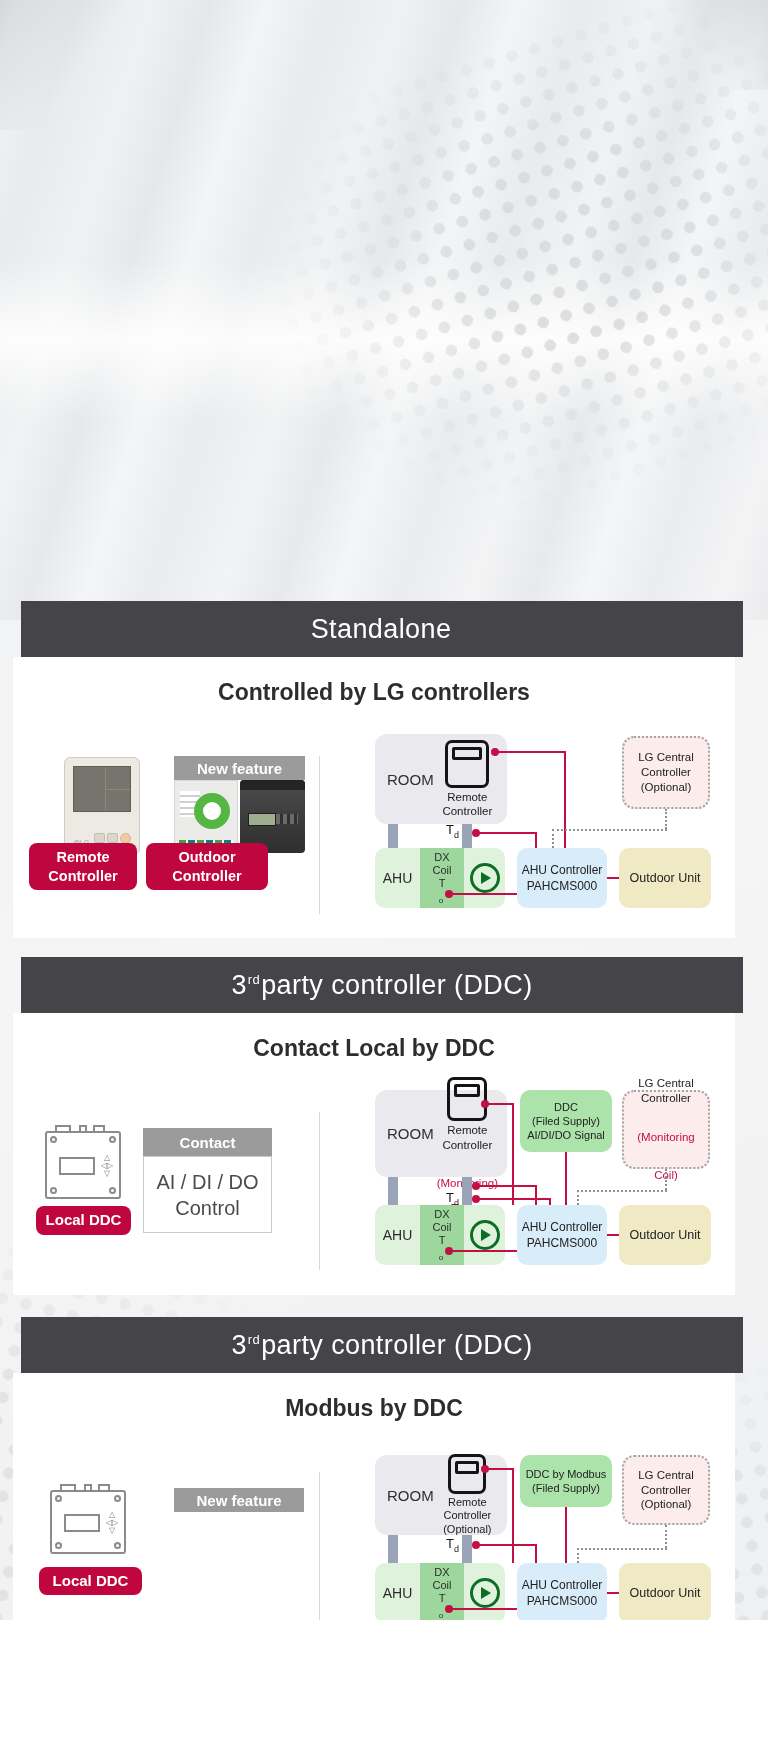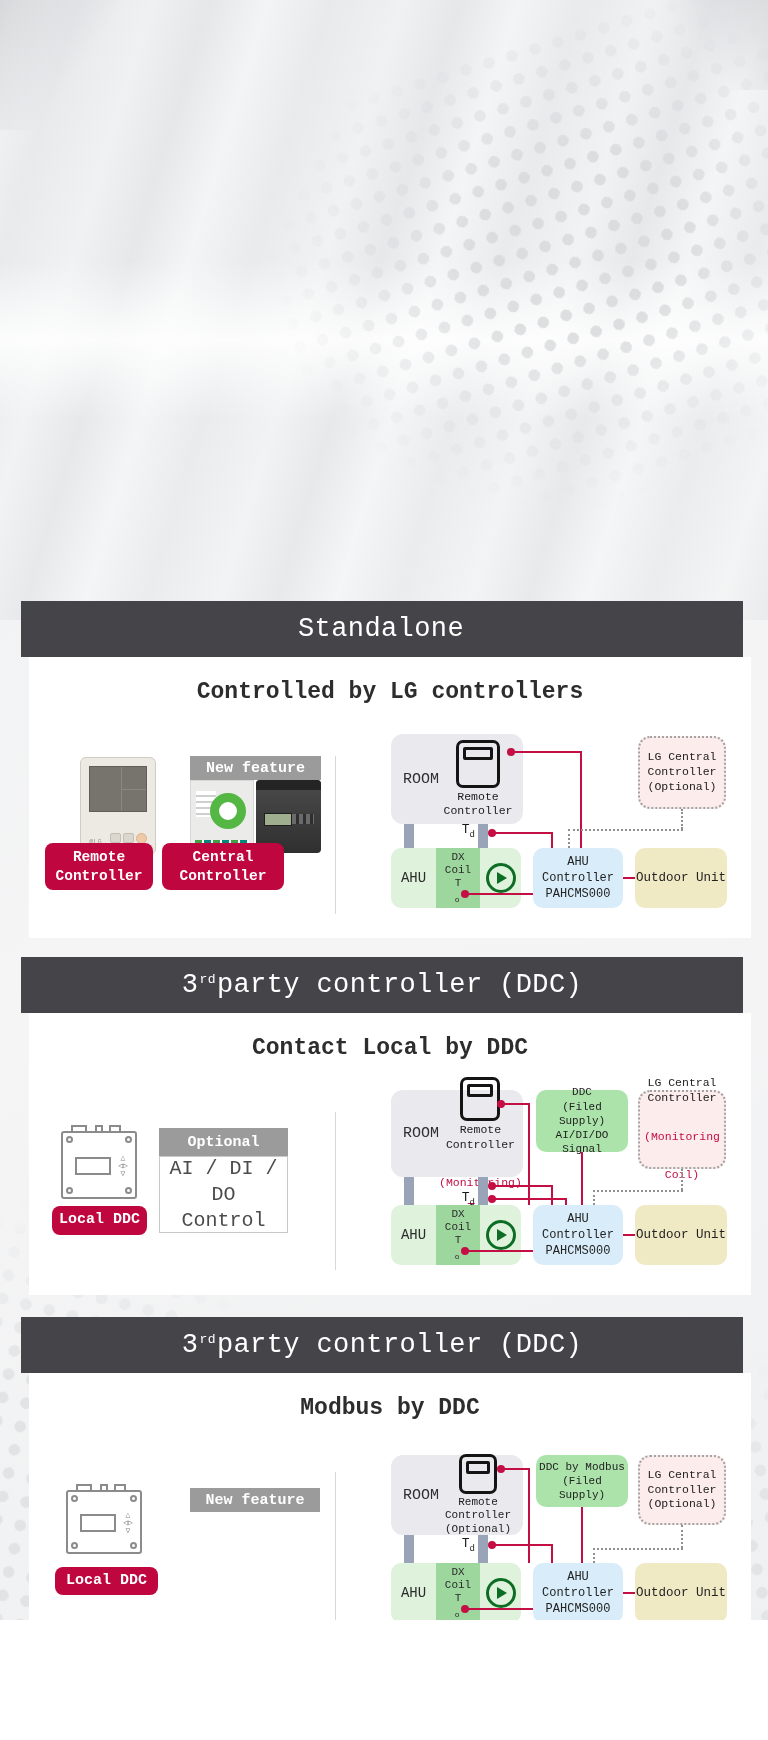--- a/index.html
+++ b/index.html
@@ -1,18 +1,18 @@
 <!DOCTYPE html>
 <html><head>
 <meta charset="utf-8">
 <style>
   html,body{margin:0;padding:0;}
   .stage{position:relative;width:768px;height:1620px;overflow:hidden;
     background:linear-gradient(160deg,#eef0f1,#f5f5f6 55%,#eff0f1);
-    font-family:Liberation Mono, monospace;}
+    font-family:Liberation Sans, sans-serif;}
   
   #streaks{position:absolute;left:-80px;top:-60px;width:1000px;height:680px;
     background:repeating-linear-gradient(107deg,rgba(255,255,255,0) 0px,rgba(203,206,210,.5) 55px,rgba(246,247,248,.95) 110px,rgba(210,213,217,.45) 170px,rgba(250,250,251,0) 240px);
     opacity:.55;}
   #sheen{position:absolute;left:0;top:260px;width:100%;height:160px;
     background:linear-gradient(180deg,rgba(255,255,255,0),rgba(255,255,255,.85) 50%,rgba(255,255,255,0));}
   #corner-tl{position:absolute;left:-60px;top:-80px;width:260px;height:210px;
     background:linear-gradient(125deg,#c7c9cc 10%,rgba(199,201,204,0) 60%);}
   #corner-tr{position:absolute;right:-60px;top:-70px;width:280px;height:160px;
     background:linear-gradient(235deg,#c9cbce 8%,rgba(201,203,206,0) 55%);}
@@ -23,21 +23,21 @@
   #dots-bl{left:-150px;top:1210px;width:420px;height:560px;transform:rotate(14deg);opacity:.6;
     -webkit-mask-image:radial-gradient(ellipse at 45% 50%,#000 30%,transparent 75%);
     mask-image:radial-gradient(ellipse at 45% 50%,#000 30%,transparent 75%);}
   #dots-br{right:-110px;top:1350px;width:330px;height:400px;transform:rotate(-12deg);opacity:.55;
     -webkit-mask-image:radial-gradient(ellipse at 50% 50%,#000 30%,transparent 75%);
     mask-image:radial-gradient(ellipse at 50% 50%,#000 30%,transparent 75%);}
   
   .panel-header{position:absolute;left:21px;width:722px;height:56px;background:#454549;color:#fff;
     display:flex;align-items:center;justify-content:center;font-size:27px;letter-spacing:.4px;}
   .panel-header sup{font-size:13px;line-height:1;margin:-11px 1px 0 1px;}
-  .panel-body{position:absolute;left:29px;width:722px;background:#fff;}
+  .panel-body{position:absolute;left:13px;width:722px;background:#fff;}
   .sec-title{position:absolute;left:0;width:100%;text-align:center;font-size:23px;font-weight:bold;color:#2d2d2d;}
   .vdiv{position:absolute;width:1px;background:#d8d8d8;}
   .banner{position:absolute;background:#9b9b9b;color:#fff;font-size:15px;font-weight:bold;
     display:flex;align-items:center;justify-content:center;}
   .featbody{position:absolute;background:#fff;border:1px solid #c9c9c9;box-sizing:border-box;
     display:flex;flex-direction:column;align-items:center;justify-content:center;text-align:center;
     font-size:20px;color:#4b4b4b;line-height:1.3;}
   .redbtn{position:absolute;background:#c0063e;color:#fff;font-weight:bold;border-radius:8px;
     display:flex;flex-direction:column;align-items:center;justify-content:center;font-size:14.5px;line-height:1.25;text-align:center;}
   
@@ -143,21 +143,21 @@
     <div class="darkdev" style="left:227px;top:123px;width:65px;height:73px">
       <div class="topstrip"></div>
       <div class="lcd"></div>
       <div class="keys"></div>
     </div>
     <div class="redbtn" style="left:16px;top:186px;width:108px;height:47px">
       <span>Remote</span>
       <span>Controller</span>
     </div>
     <div class="redbtn" style="left:133px;top:186px;width:122px;height:47px">
-      <span>Central</span>
+      <span>Outdoor</span>
       <span>Controller</span>
     </div>
 
     <div class="vdiv" style="left:306px;top:99px;height:158px"></div>
 
     <div class="box roombox" style="left:362px;top:77px;width:132px;height:90px">
       <span class="room-name">ROOM</span>
       <div class="rc-col">
         <div class="rc-icon" style="width:44px;height:48px">
             <div class="scr"></div>
@@ -230,21 +230,21 @@
       <div class="tab" style="left:46px;top:-8px;width:12px;height:8px"></div>
       <div class="screw" style="left:3px;top:3px"></div>
       <div class="screw" style="right:3px;top:3px"></div>
       <div class="screw" style="left:3px;bottom:3px"></div>
       <div class="screw" style="right:3px;bottom:3px"></div>
       <div class="lcdo" style="left:12px;top:24px;width:36px;height:18px"></div>
       <div class="pad" style="right:3px;top:21px;width:18px">△<br>◁▷<br>▽</div>
     </div>
     <div class="redbtn" style="left:23px;top:193px;width:95px;height:29px;font-size:15px">Local DDC</div>
 
-    <div class="banner" style="left:130px;top:115px;width:129px;height:28px">Optional</div>
+    <div class="banner" style="left:130px;top:115px;width:129px;height:28px">Contact</div>
     <div class="featbody" style="left:130px;top:143px;width:129px;height:77px">
       <span>AI / DI / DO</span>
       <span>Control</span>
     </div>
 
     <div class="vdiv" style="left:306px;top:99px;height:158px"></div>
 
     <div class="box roombox" style="left:362px;top:77px;width:132px;height:87px">
       <span class="room-name">ROOM</span>
       <div class="rc-col">

